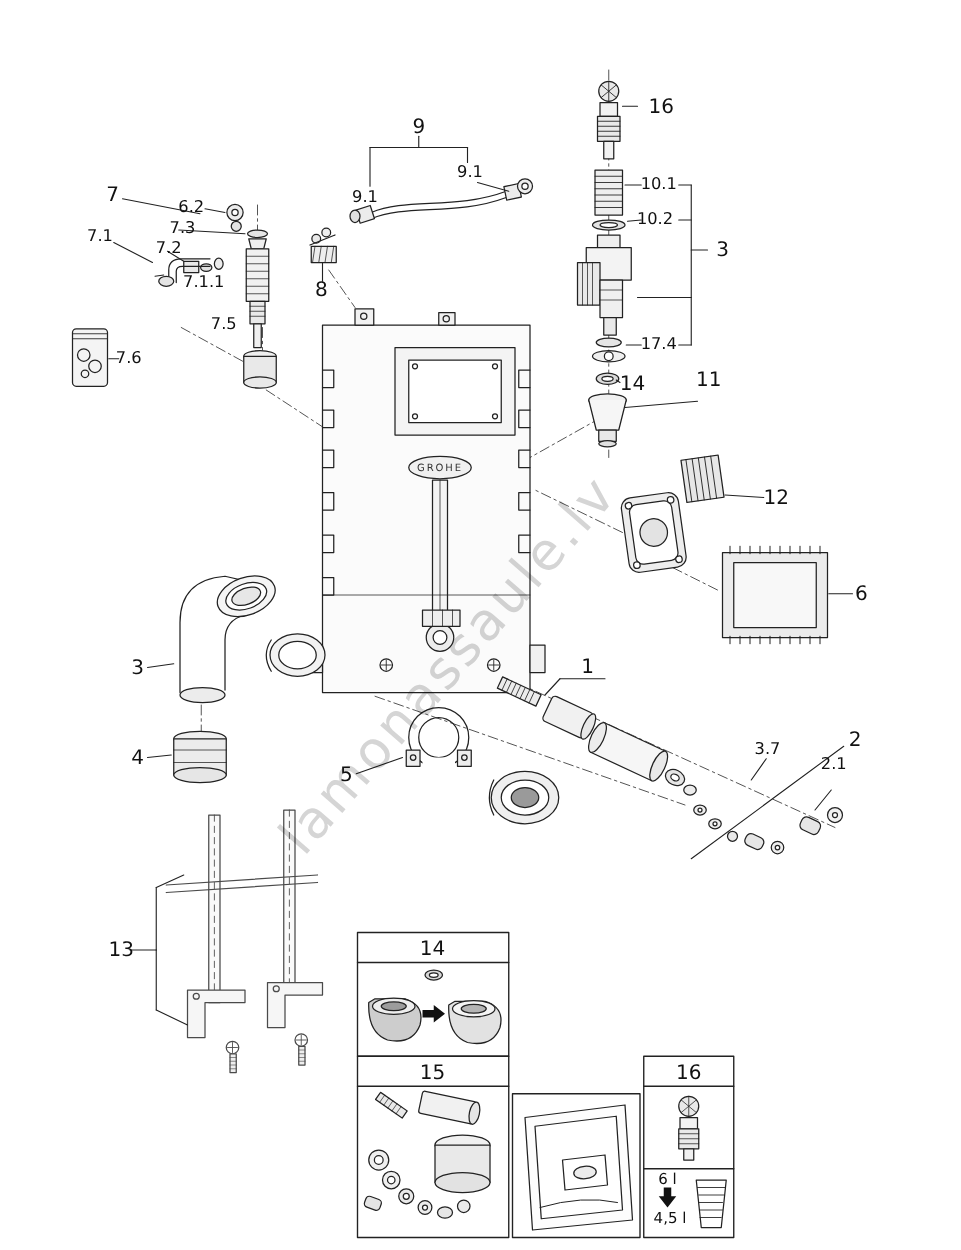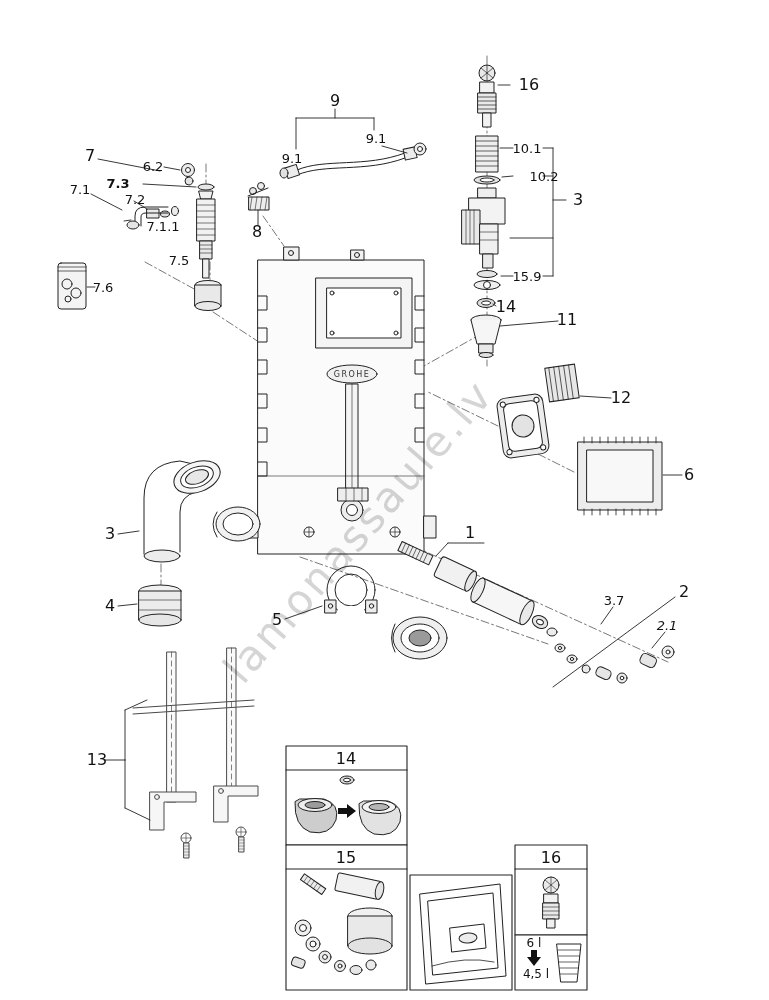--- a/index.html
+++ b/index.html
@@ -405,45 +405,45 @@
   <text x="352" y="377" text-anchor="middle" font-size="8" letter-spacing="1.5" fill="#333333">GROHE</text>
   <text x="534" y="947" text-anchor="middle" font-size="12" fill="#111111">6 l</text>
   <text x="536" y="978" text-anchor="middle" font-size="12" fill="#111111">4,5 l</text>
 </svg>
 
 <div class="watermark">lamonassaule.lv</div>
 
 <div id="labels-layer">
       <div class="label main part-label" style="left: 90px; top: 156px;">7</div>
       <div class="label sub part-label" style="left: 153px; top: 166px;">6.2</div>
-      <div class="label sub part-label" style="left: 118px; top: 183px; font-weight: bold;">7.3</div>
+      <div class="label sub part-label" style="left: 146px; top: 183px;">7.3</div>
       <div class="label sub part-label" style="left: 80px; top: 189px; text-align: right;">7.1</div>
       <div class="label sub part-label" style="left: 123px; top: 199px; margin-left: 12px;">7.2</div>
       <div class="label sub part-label" style="left: 115px; top: 226px; margin-left: 48px;">7.1.1</div>
       <div class="label sub part-label" style="left: 132px; top: 260px; margin-left: 47px;">7.5</div>
       <div class="label sub part-label" style="left: 103px; top: 287px;">7.6</div>
       <div class="label main part-label" style="left: 257px; top: 232px;">8</div>
       <div class="label main part-label" style="left: 335px; top: 101px;">9</div>
       <div class="label sub part-label" style="left: 292px; top: 158px;">9.1</div>
       <div class="label sub part-label" style="left: 376px; top: 138px;">9.1</div>
       <div class="label main part-label" style="left: 529px; top: 85px;">16</div>
       <div class="label sub part-label" style="left: 527px; top: 148px;">10.1</div>
-      <div class="label sub part-label" style="left: 544px; top: 176px;">10.2</div>
+      <div class="label sub part-label" style="left: 524px; top: 176px;">10.2</div>
       <div class="label main part-label" style="left: 578px; top: 200px;">3</div>
-      <div class="label sub part-label" style="left: 527px; top: 276px;">15.9</div>
+      <div class="label sub part-label" style="left: 527px; top: 276px;">17.4</div>
       <div class="label main part-label" style="left: 506px; top: 307px;">14</div>
-      <div class="label main part-label" style="left: 567px; top: 320px;">11</div>
+      <div class="label main part-label" style="left: 567px; top: 304px;">11</div>
       <div class="label main part-label" style="left: 621px; top: 398px;">12</div>
       <div class="label main part-label" style="left: 689px; top: 475px;">6</div>
       <div class="label main part-label" style="left: 470px; top: 533px;">1</div>
       <div class="label main part-label" style="left: 110px; top: 534px;">3</div>
       <div class="label main part-label" style="left: 110px; top: 606px;">4</div>
       <div class="label main part-label" style="left: 277px; top: 620px;">5</div>
       <div class="label main part-label" style="left: 684px; top: 592px;">2</div>
       <div class="label sub part-label" style="left: 614px; top: 600px;">3.7</div>
-      <div class="label sub part-label" style="left: 667px; top: 625px; font-style: italic;">2.1</div>
+      <div class="label sub part-label" style="left: 667px; top: 612px;">2.1</div>
       <div class="label main part-label" style="left: 97px; top: 760px;">13</div>
       <div class="label main inset-label" style="left: 346px; top: 759px;">14</div>
       <div class="label main inset-label" style="left: 346px; top: 858px;">15</div>
       <div class="label main inset-label" style="left: 551px; top: 858px;">16</div>
     </div>
 
 </div>
 
 </body></html>

